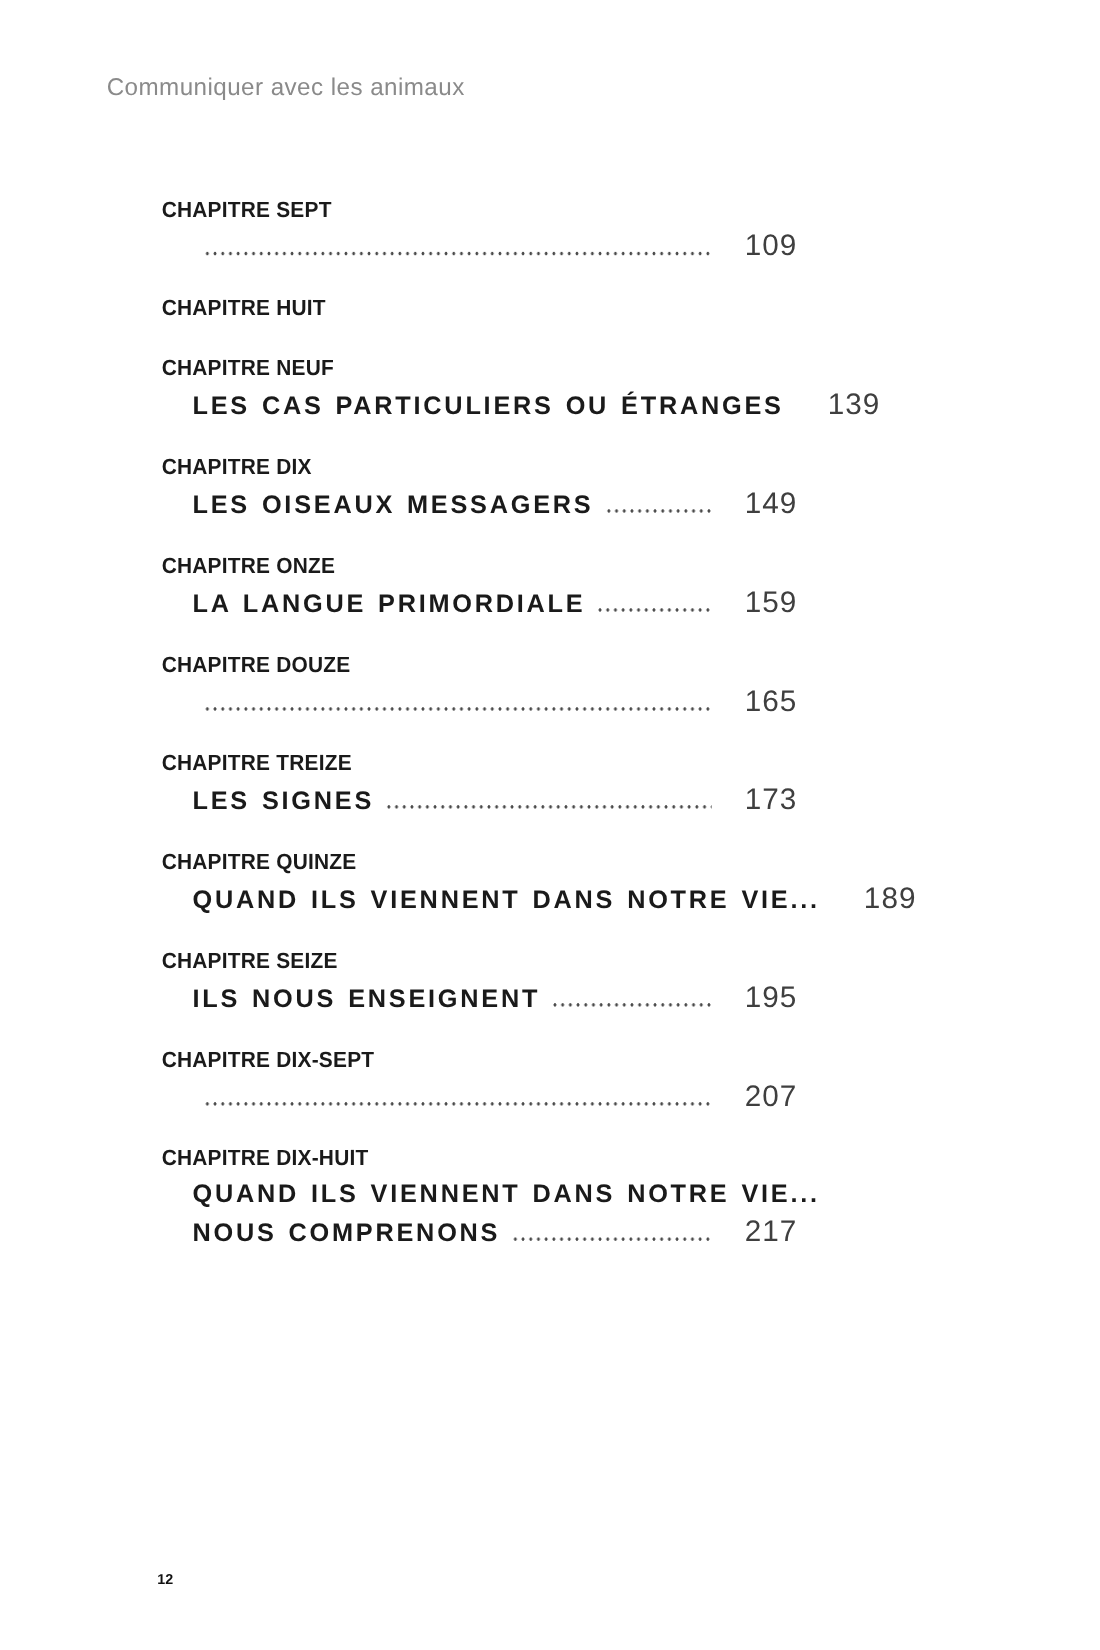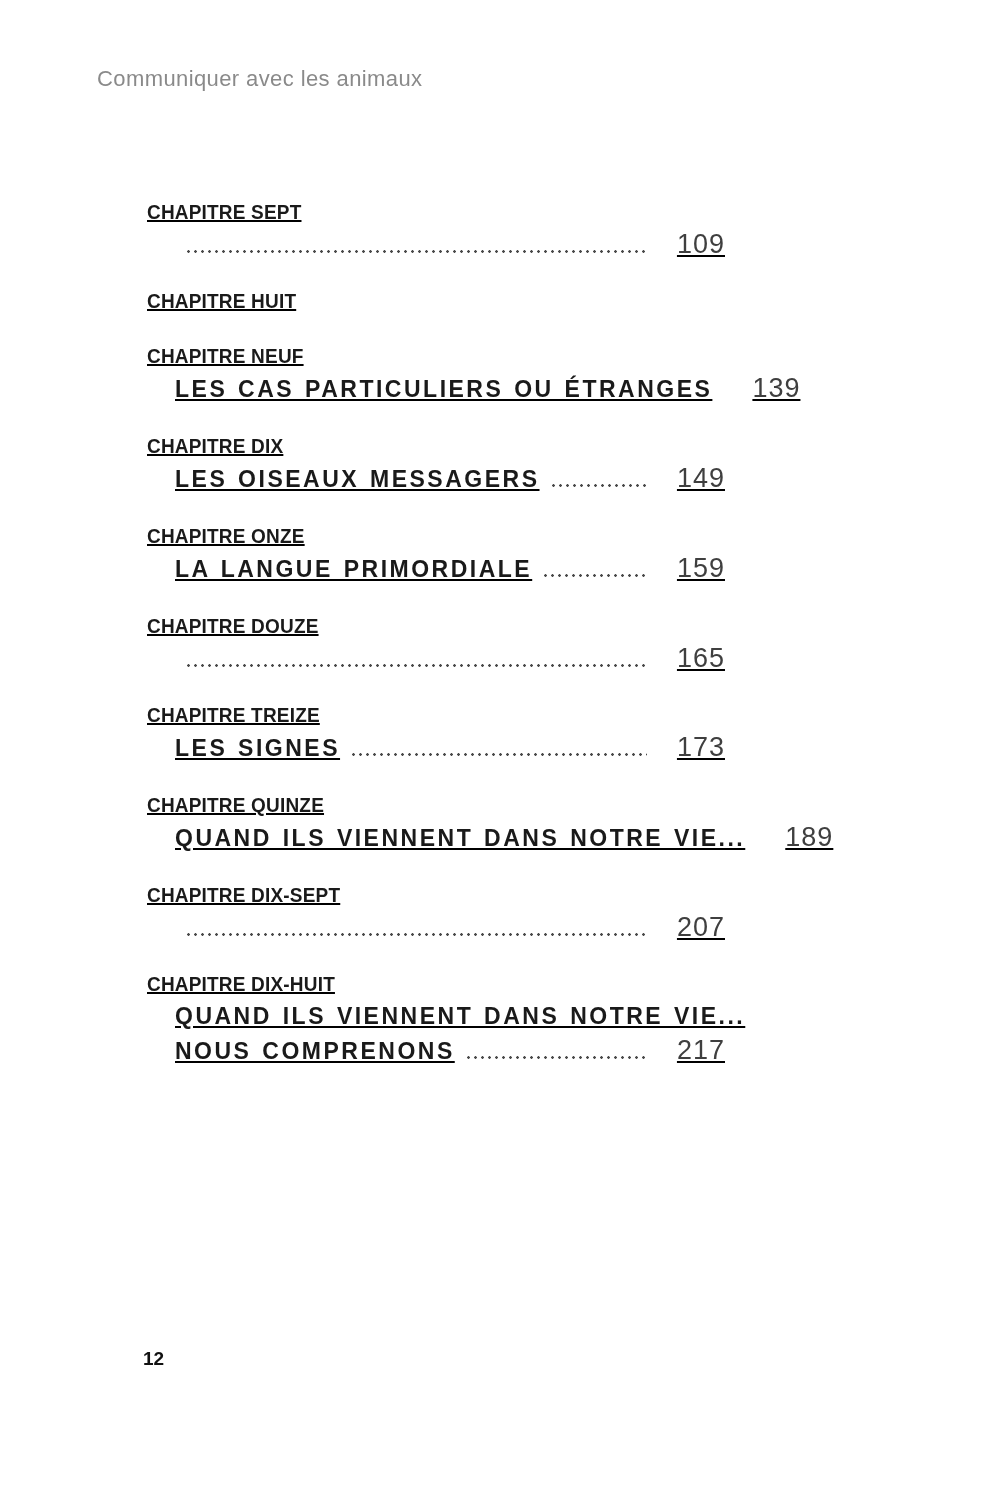--- a/index.html
+++ b/index.html
@@ -24,22 +24,21 @@
   }
   .running-header {
     margin: 66px 0 0 97px;
     font-size: 22px;
     line-height: 26px;
     letter-spacing: 0.4px;
     color: var(--header-text);
     font-weight: 400;
   }
   .toc-list {
-    margin: 105px 135px 0 147px; 
-    text-decoration: underline;
+    margin: 84px 135px 0 147px; 
   }
   .entry { margin-bottom: 25px; }
   .chapter-label {
     font-size: 20px;
     line-height: 30px;
     font-weight: 700;
     color: var(--body-text);
     letter-spacing: 0.2px;
     transform: scaleX(0.95);
     transform-origin: left center;
@@ -73,22 +72,22 @@
     flex: 0 0 auto;
     font-size: 27px;
     font-weight: 400;
     color: var(--page-number);
     letter-spacing: 1px;
     white-space: nowrap;
   }
   .folio {
     position: absolute;
     left: 143px;
-    top: 1348px;
-    font-size: 19px;
+    top: 1428px;
+    font-size: 13px;
     font-weight: 700;
     color: #111111;
   }
 </style>
 </head>
 <body>
 
 <div class="page">
 
   <div class="running-header">Communiquer avec les animaux</div>
@@ -167,20 +166,30 @@
     <div class="chapter-label">CHAPITRE QUINZE</div>
     <div class="title-block">
       <div class="title-row">
         <span class="title-text">QUAND ILS VIENNENT DANS NOTRE VIE...</span>
         <span class="dots"></span>
         <span class="page-num">189</span>
       </div>
     </div>
   </div>
 
+  <div class="entry">
+    <div class="chapter-label">CHAPITRE SEIZE</div>
+    <div class="title-block">
+      <div class="title-row">
+        <span class="title-text">ILS NOUS ENSEIGNENT</span>
+        <span class="dots"></span>
+        <span class="page-num">195</span>
+      </div>
+    </div>
+  </div>
 
   <div class="entry">
     <div class="chapter-label">CHAPITRE DIX-SEPT</div>
     <div class="title-block">
       <div class="title-row">
         <span class="dots"></span>
         <span class="page-num">207</span>
       </div>
     </div>
   </div>

